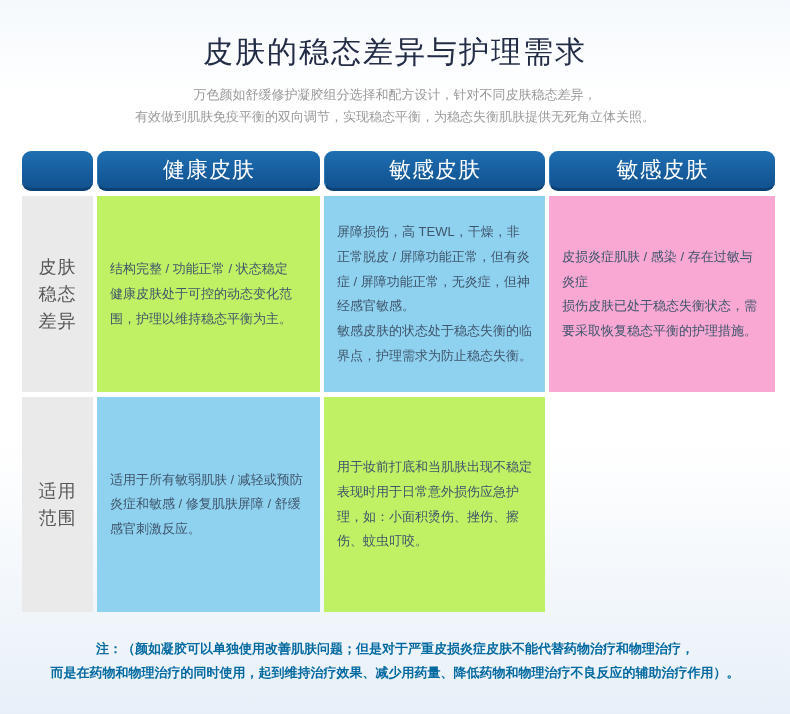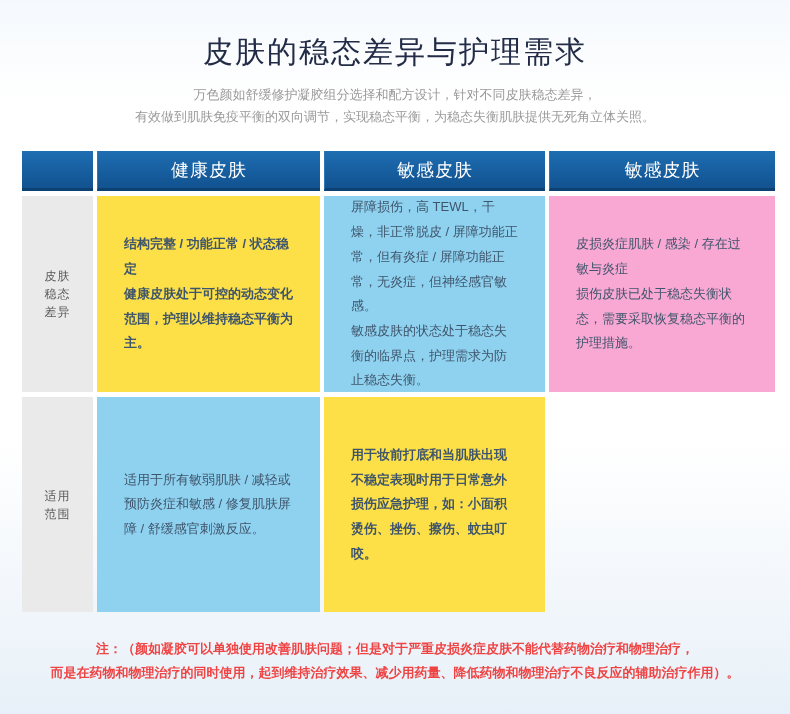--- a/index.html
+++ b/index.html
@@ -38,62 +38,63 @@
     display: grid;
     grid-template-columns: 71px 223px 221px 226px;
     grid-template-rows: 40px 196px 215px;
     gap: 5px 4px;
   }
   .th {
     box-sizing: border-box;
     background: linear-gradient(180deg, #1e6eb2 0%, #155a9a 70%, #12528f 100%);
     border-bottom: 3px solid #0c4174;
     color: #ffffff;
-    font-size: 18px;
+    font-size: 22px;
     letter-spacing: 1px;
     display: flex;
     align-items: center;
     justify-content: center;
+    border-radius: 9px;
   }
   .th.seam { border-left: 1px solid #2e77b5; }
   .label-cell {
     background: #eaeaea;
     color: #585858;
-    font-size: 12px;
+    font-size: 18px;
     letter-spacing: 1px;
     line-height: 1.5;
     display: flex;
     align-items: center;
     justify-content: center;
     text-align: center;
     white-space: pre-line;
   }
   .cell {
     box-sizing: border-box;
-    padding: 14px 27px;
+    padding: 14px 13px;
     font-size: 13px;
     line-height: 1.9;
     color: #3f556b;
     white-space: pre-line;
     display: flex;
     flex-direction: column;
     justify-content: center;
   }
-  .bg1 { background: #fde047; font-weight: bold; }
+  .bg1 { background: #bef264; }
   .bg2 { background: #8fd2f0; }
   .bg3 { background: #f9a8d4; }
 
   .note {
     margin: 25px auto 16px;
     width: 720px;
     text-align: center;
     font-size: 13px;
     font-weight: 700;
     line-height: 1.8;
-    color: #ef4444;
+    color: #0369a1;
     white-space: pre-line;
   }
 </style>
 </head>
 <body>
 
 <div class="page">
 
   <h1 class="title">皮肤的稳态差异与护理需求</h1>
 

